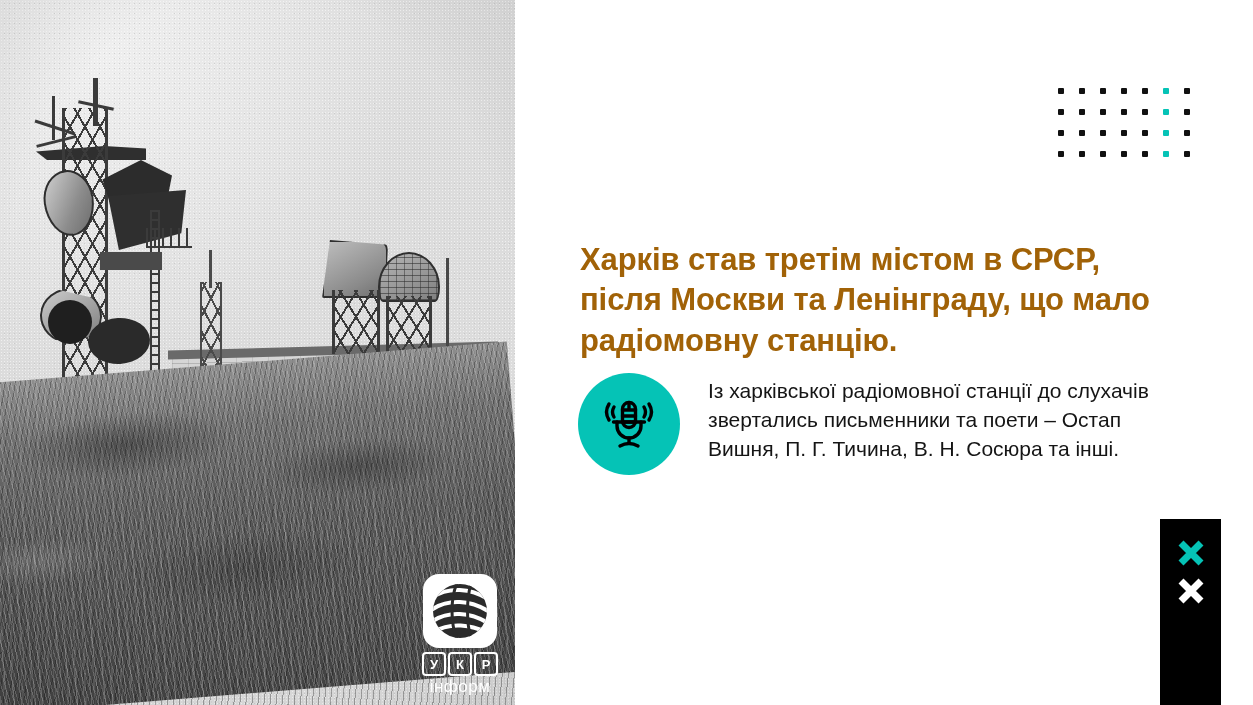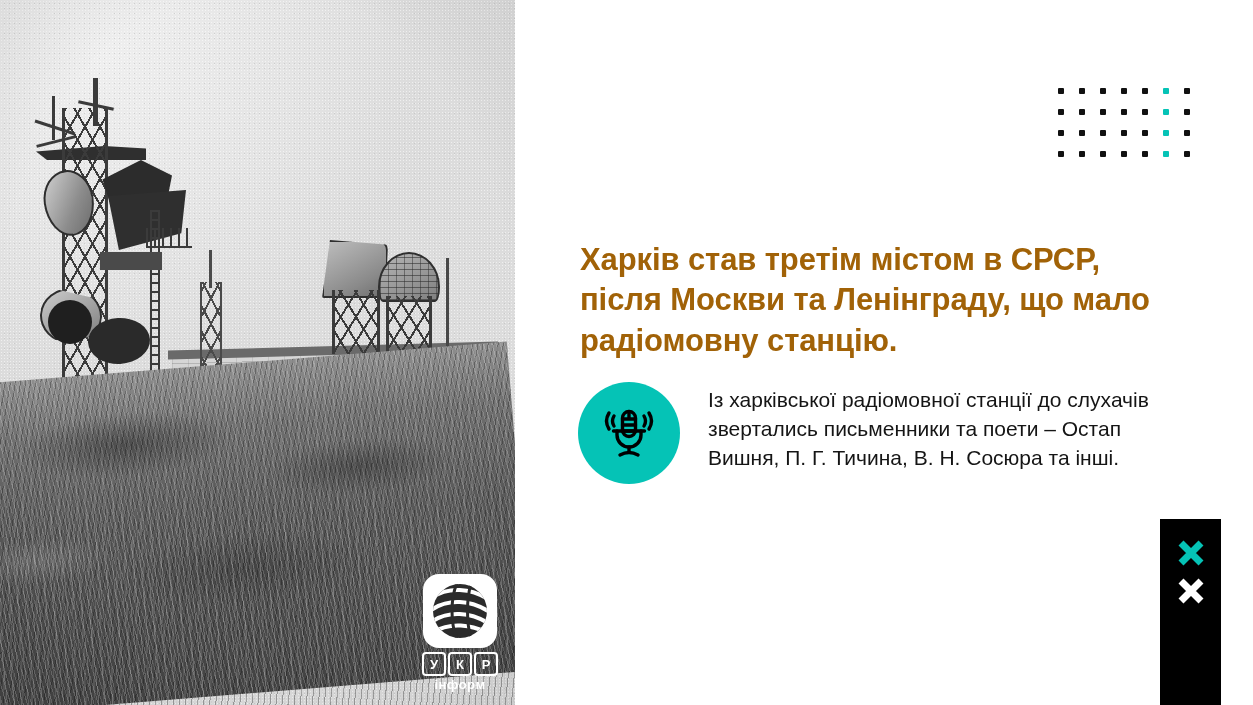--- a/index.html
+++ b/index.html
@@ -340,25 +340,24 @@
     border-radius: 4px;
     color: #ffffff;
     font-size: 13px;
     font-weight: 700;
     line-height: 1;
     font-family: "Liberation Sans", sans-serif;
   }
   .logo-inform {
     text-align: center;
     color: #ffffff;
-    font-size: 13px;
+    font-size: 17px;
     letter-spacing: .5px;
     margin-top: 1px;
     font-family: "Liberation Sans", sans-serif;
-    font-weight: bold;
   }
 
   
   .dot-grid {
     position: absolute;
     left: 1058px;
     top: 88px;
     display: grid;
     grid-template-columns: repeat(7, 21px);
     grid-template-rows: repeat(4, 21px);
@@ -381,21 +380,21 @@
     line-height: 1.30;
     font-weight: 700;
     color: #a16207;
     letter-spacing: -0.1px;
     font-family: "Liberation Sans", sans-serif;
   }
 
   .fact {
     position: absolute;
     left: 578px;
-    top: 382px;
+    top: 373px;
     width: 615px;
     display: flex;
     align-items: flex-start;
     gap: 28px;
   }
   .fact-badge {
     flex: 0 0 auto;
     width: 102px;
     height: 102px;
     border-radius: 50%;

